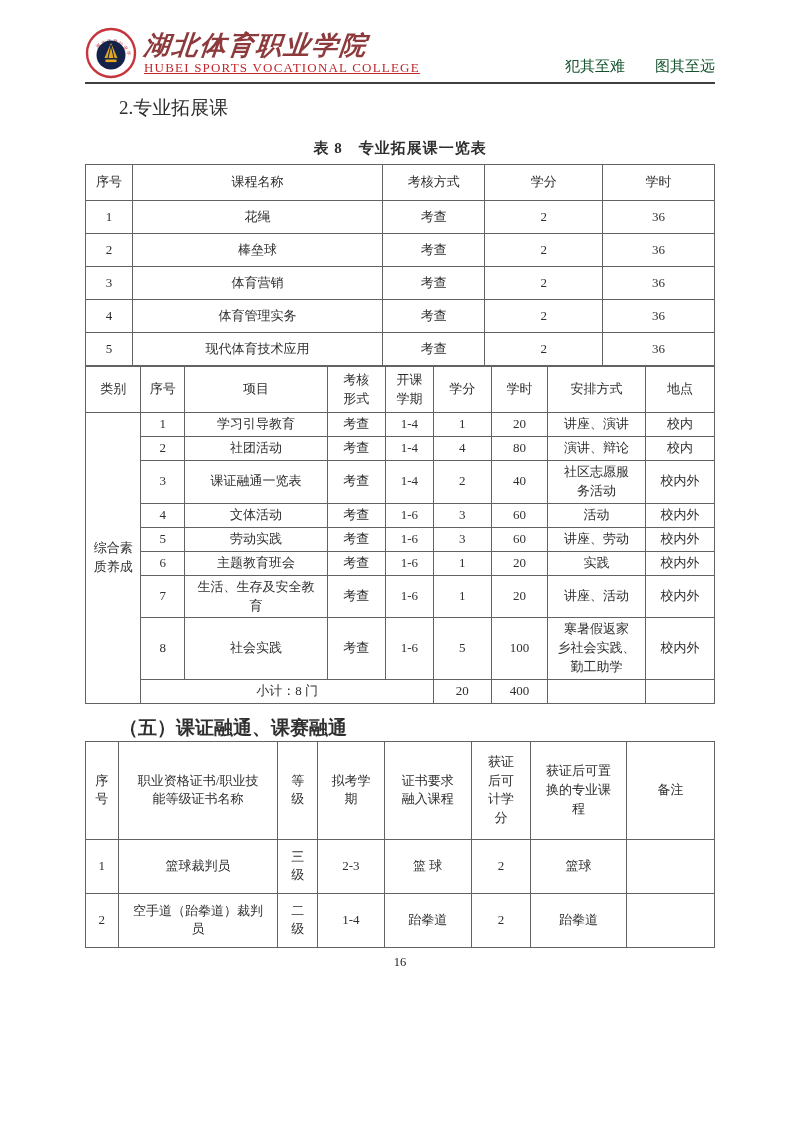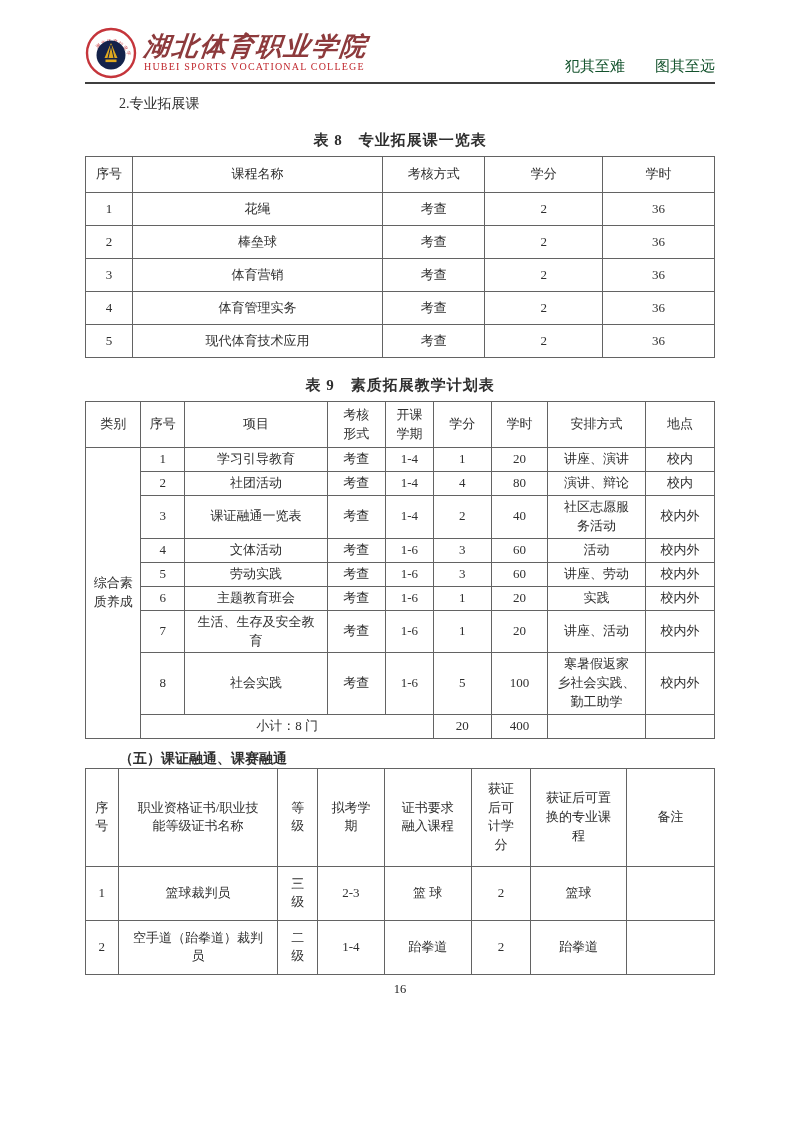--- a/index.html
+++ b/index.html
@@ -17,28 +17,28 @@
     border-bottom: 2px solid #3f3f3f;
   }
   .brand { display: flex; align-items: center; gap: 7px; }
   .brand-names { display: flex; flex-direction: column; line-height: 1.05; }
   .cn-name {
     font-size: 26px; font-weight: bold; color: #8d3a3c;
     letter-spacing: 2px; transform: skewX(-6deg);
     font-style: italic; white-space: nowrap;
   }
   .en-name {
-    font-size: 10px; color: #c0272d; letter-spacing: 1.2px;
-    margin-top: 2px; white-space: nowrap;
+    font-size: 13px; color: #c0272d; letter-spacing: 1.2px;
+    margin-top: 2px; white-space: nowrap; text-decoration: underline;
   }
   .motto { font-size: 15px; color: #14532d; padding-bottom: 3px; white-space: nowrap; }
   .motto span + span { margin-left: 30px; }
   
   .content { margin: 0 85px; }
-  .section-label { font-size: 14px; margin: 11px 0 0 34px; }
+  .section-label { font-size: 19px; margin: 11px 0 0 34px; }
   .section-label.bold { font-weight: bold; }
   .table-title { text-align: center; font-weight: bold; font-size: 15px; margin: 18px 0 6px; letter-spacing: 1px; }
   table { width: 100%; border-collapse: collapse; table-layout: fixed; }
   th, td {
     border: 1px solid #636363; text-align: center; vertical-align: middle;
     font-size: 13px; font-weight: normal; padding: 2px 2px;
     white-space: pre-line; line-height: 1.45; overflow: hidden;
   }
   .table8 th { height: 36px; }
   .table8 td { height: 33px; }
@@ -129,21 +129,20 @@
           <td>5</td>
           <td>现代体育技术应用</td>
           <td>考查</td>
           <td>2</td>
           <td>36</td>
         </tr>
       </tbody>
     </table>
 
 
-  <div class="table-title">表 9　素质拓展教学计划表</div>
   <table class="table9">
     <colgroup>
       <col style="width:8.8%">
         <col style="width:7.0%">
         <col style="width:22.6%">
         <col style="width:9.3%">
         <col style="width:7.6%">
         <col style="width:9.2%">
         <col style="width:9.0%">
         <col style="width:15.5%">

